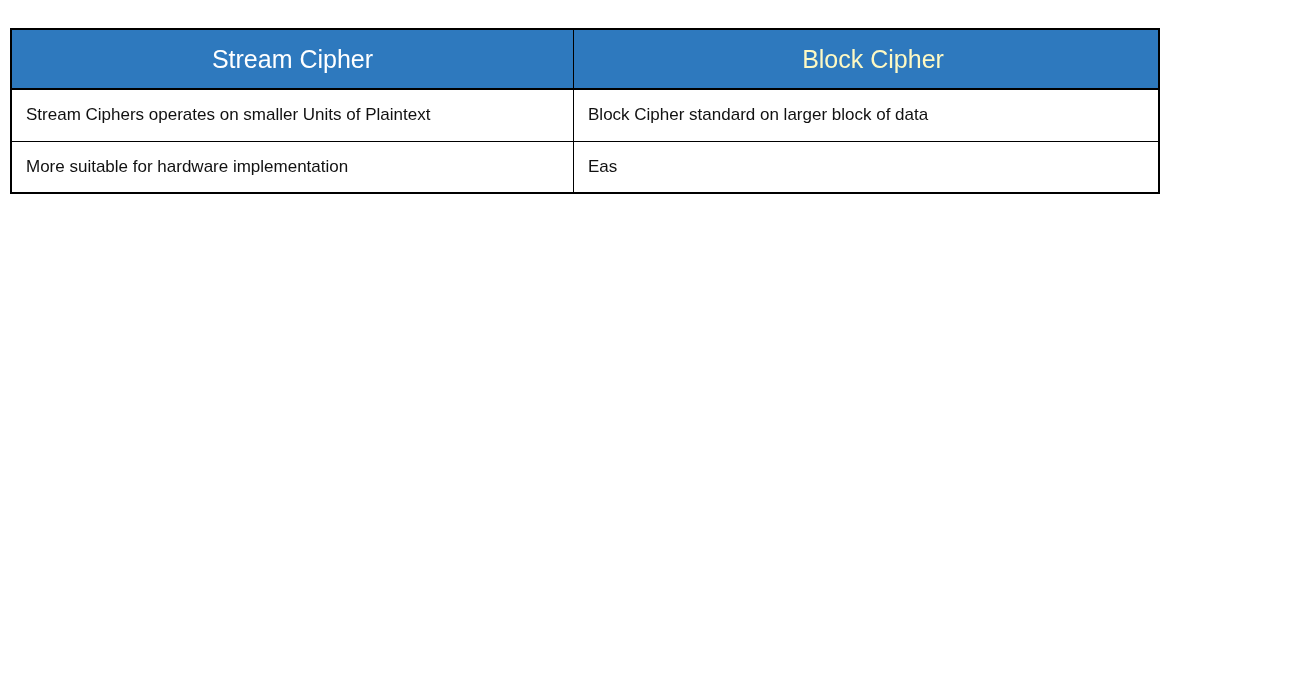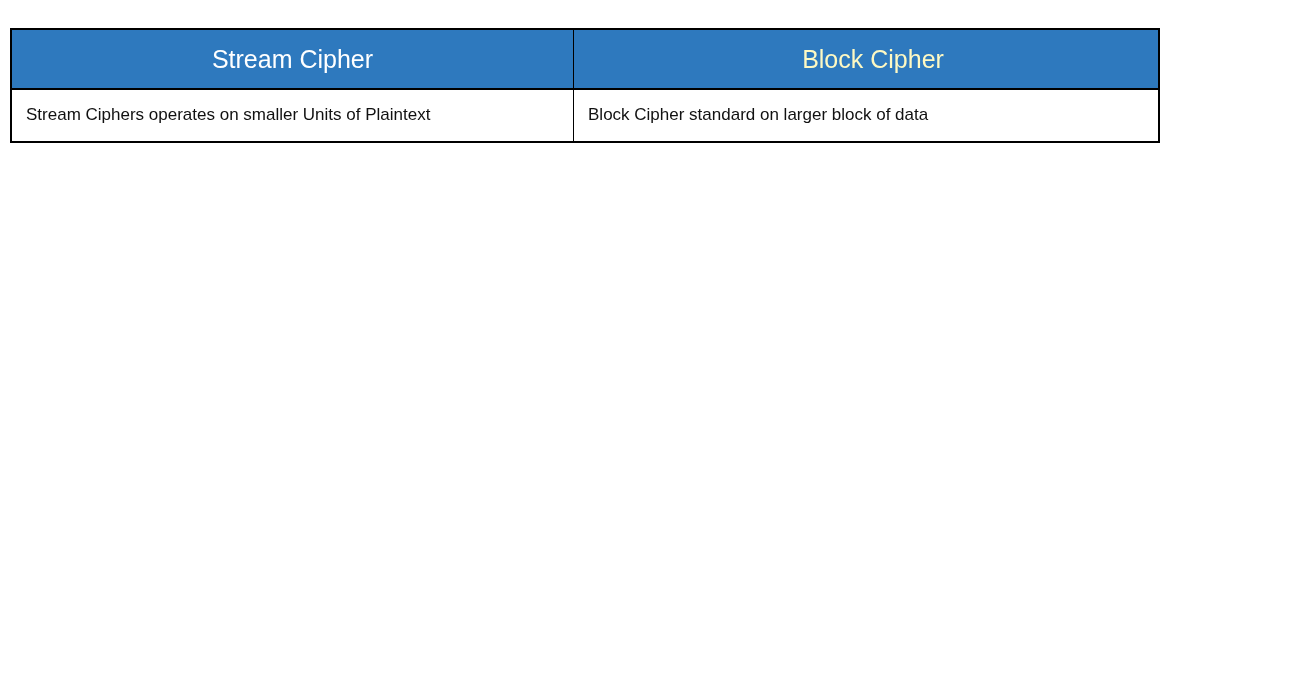--- a/index.html
+++ b/index.html
@@ -58,15 +58,19 @@
       <tr>
         <th style="background: rgb(46, 121, 190); color: rgb(255, 255, 255);">Stream Cipher</th>
         <th style="background: rgb(46, 121, 190); color: #fef9c3; padding-left: 24px;">Block Cipher</th>
       </tr>
     </thead>
     <tbody>
       <tr>
         <td>Stream Ciphers operates on smaller Units of Plaintext</td>
         <td>Block Cipher standard on larger block of data</td>
       </tr>
+      <tr>
+        <td>More suitable for hardware implementation</td>
+        <td>Eas</td>
+      </tr>
     </tbody>
   </table>
 </div>
 
 </body></html>

